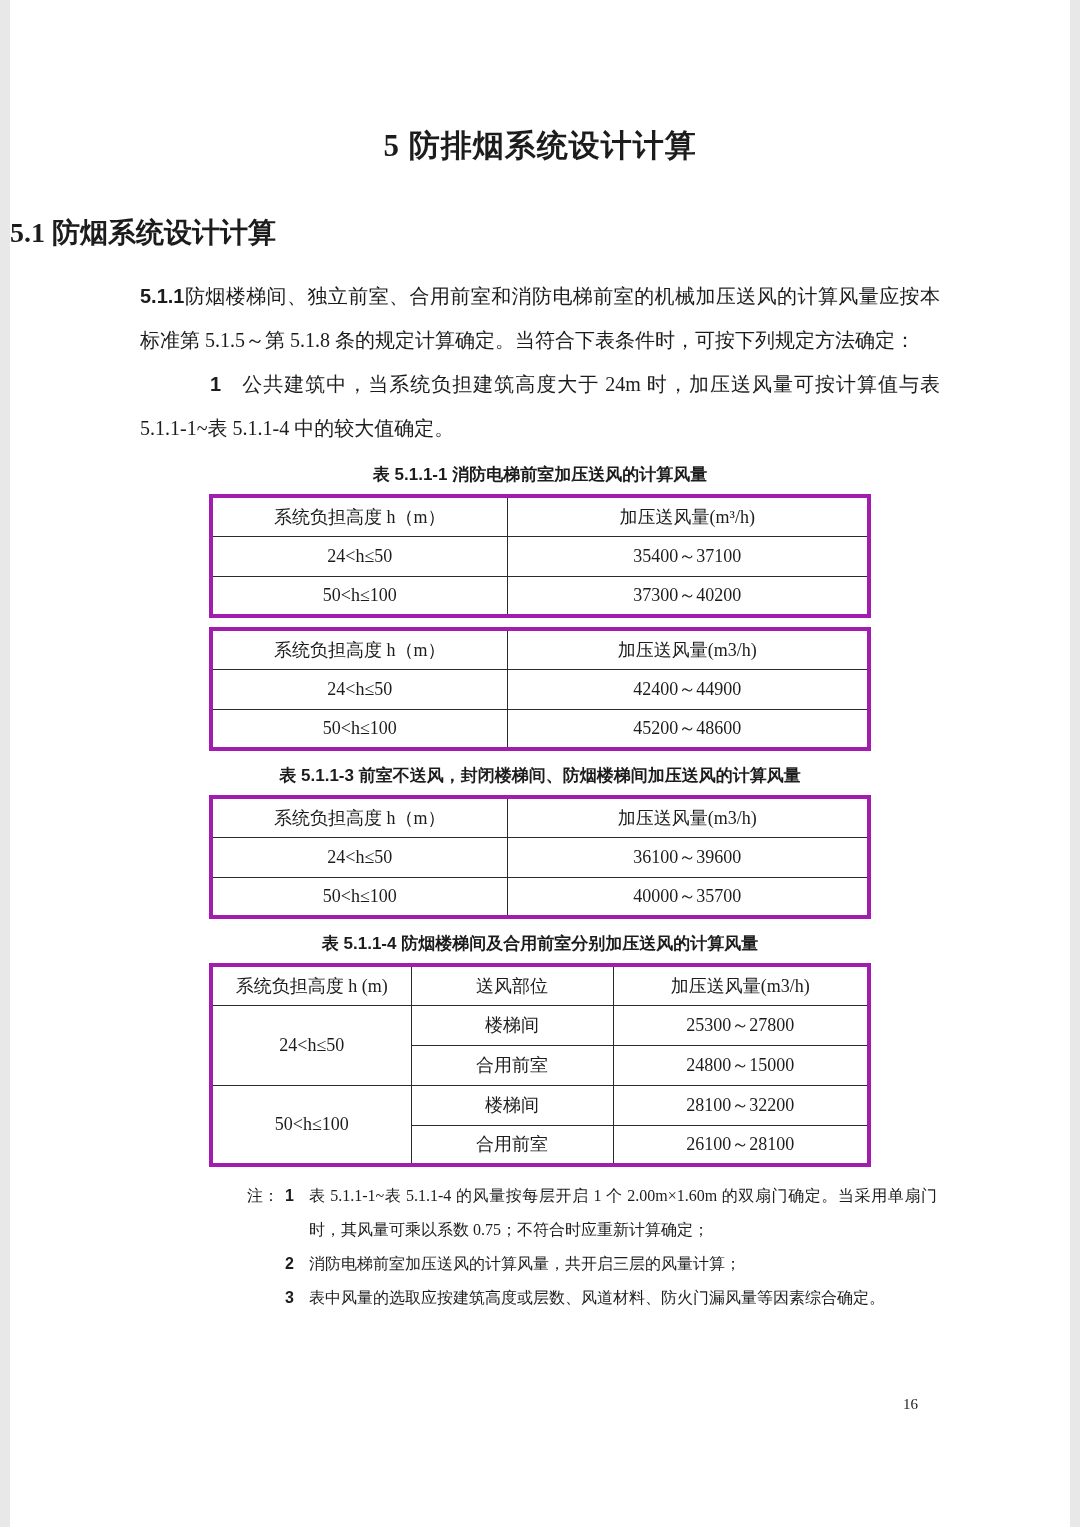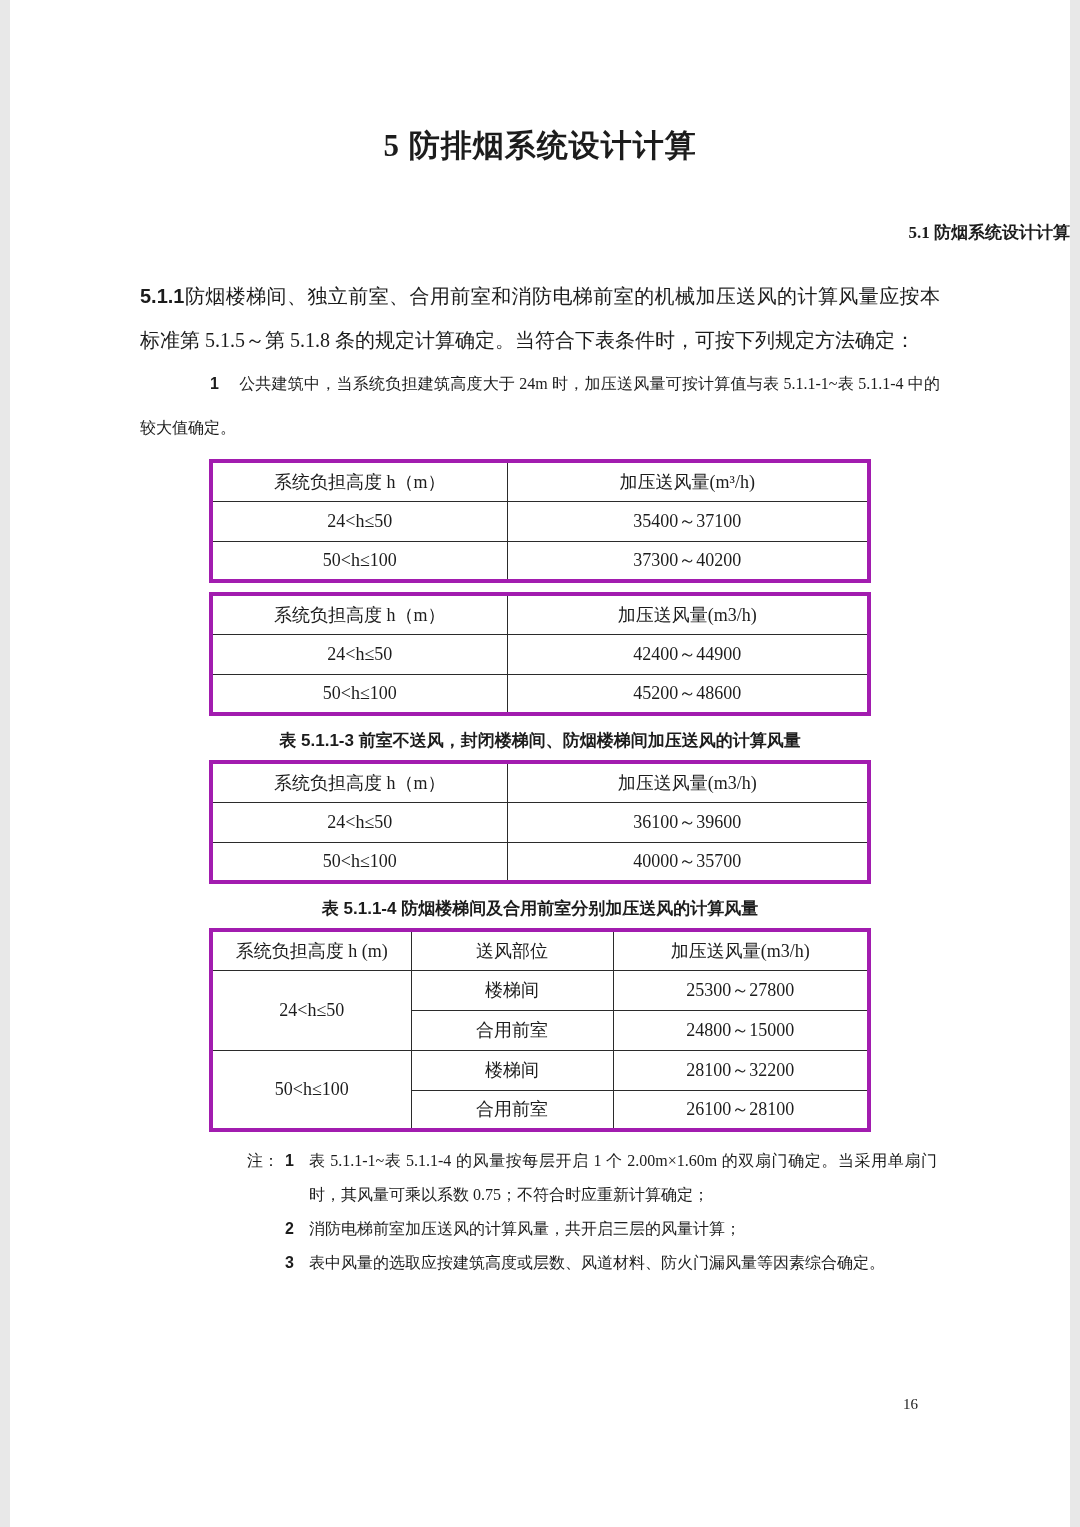--- a/index.html
+++ b/index.html
@@ -18,39 +18,39 @@
     margin: 0;
     padding-top: 128px;
     text-align: center;
     font-size: 31px;
     line-height: 36px;
     font-weight: bold;
     letter-spacing: 1px;
   }
   .section-title {
     margin: 56px 0 0 0;
-    text-align: right;
-    font-size: 17px;
+    text-align: left;
+    font-size: 28px;
     line-height: 26px;
     font-weight: bold;
   }
   .clause {
     margin: 28px 130px 0 130px;
     font-size: 20px;
     line-height: 44px;
     text-align: justify;
   }
   .clause-num, .item-num {
     font-family: "Liberation Sans", sans-serif;
     font-weight: bold;
     margin-right: 0;
   }
   .item {
     margin: 0 130px;
-    font-size: 16px;
+    font-size: 20px;
     line-height: 44px;
     text-align: justify;
     text-indent: 70px;
   }
   .item .item-num { margin-right: 20px; }
   .tbl-caption {
     margin: 15px 0 0 0;
     text-align: center;
     font-family: "Liberation Sans", sans-serif;
     font-weight: bold;
@@ -105,20 +105,21 @@
 <div class="page">
 
   <h1 class="chapter-title">5 防排烟系统设计计算</h1>
 
   <h2 class="section-title">5.1 防烟系统设计计算</h2>
 
   <p class="clause"><span class="clause-num">5.1.1</span><span>防烟楼梯间、独立前室、合用前室和消防电梯前室的机械加压送风的计算风量应按本标准第 5.1.5～第 5.1.8 条的规定计算确定。当符合下表条件时，可按下列规定方法确定：</span></p>
 
   <p class="item"><span class="item-num">1</span><span>公共建筑中，当系统负担建筑高度大于 24m 时，加压送风量可按计算值与表 5.1.1-1~表 5.1.1-4 中的较大值确定。</span></p>
 
+  <div class="tbl-caption">表 5.1.1-1 消防电梯前室加压送风的计算风量</div>
   <table class="tbl two-col">
     <colgroup>
         <col class="c1">
         <col class="c2">
       </colgroup>
     <tbody>
         <tr>
       <th>系统负担高度 h（m）</th>
       <th>加压送风量(m³/h)</th>
     </tr>

